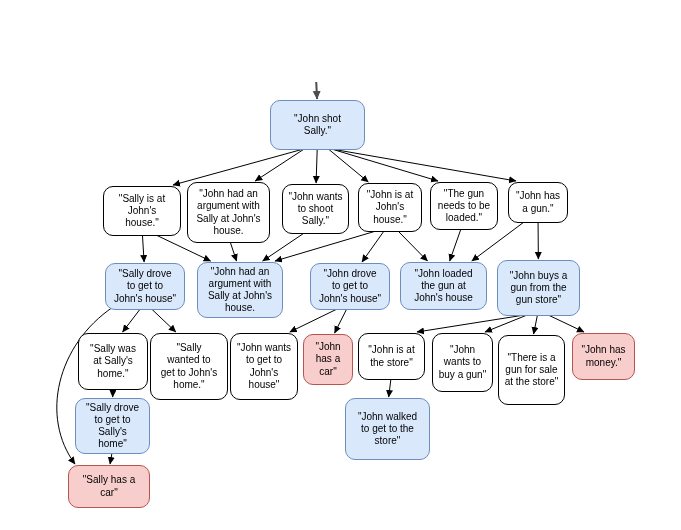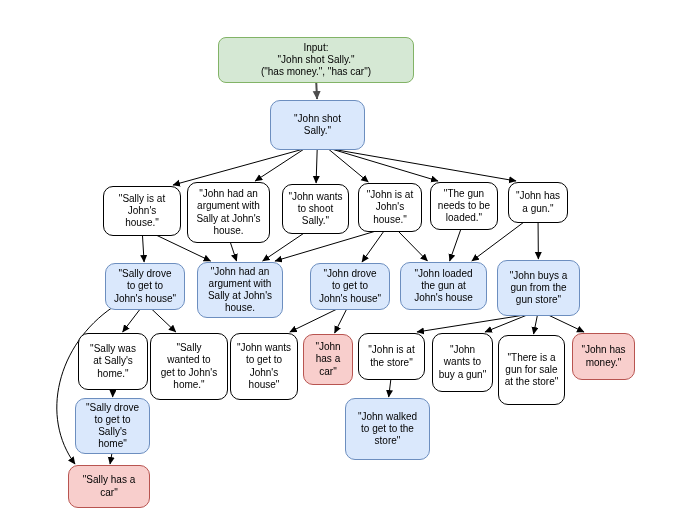--- a/index.html
+++ b/index.html
@@ -87,23 +87,20 @@
       <path d="M346.7,309 L334.6,333" class="edge" marker-end="url(#arrow)"></path>
       <path d="M524.5,315 L417,332" class="edge" marker-end="url(#arrow)"></path>
       <path d="M527.1,315 L485,332" class="edge" marker-end="url(#arrow)"></path>
       <path d="M537.45,315 L533.6,334" class="edge" marker-end="url(#arrow)"></path>
       <path d="M548.25,315 L584,332" class="edge" marker-end="url(#arrow)"></path>
       <path d="M112.925,389 L112.65,397" class="edge" marker-end="url(#arrow)"></path>
       <path d="M390.9,379 L388.7,397" class="edge" marker-end="url(#arrow)"></path>
       <path d="M111.975,453 L110.05,464" class="edge" marker-end="url(#arrow)"></path>
     </svg>
 
-  <div class="node green" id="n-input">Input:
-"John shot Sally."
-("has money.", "has car")</div>
   <div class="node blue" id="n-root">"John shot
 Sally."</div>
 
   <div class="node plain" id="n-sally_at_johns">"Sally is at
 John's
 house."</div>
   <div class="node plain" id="n-argument_plan">"John had an
 argument with
 Sally at John's
 house.</div>

